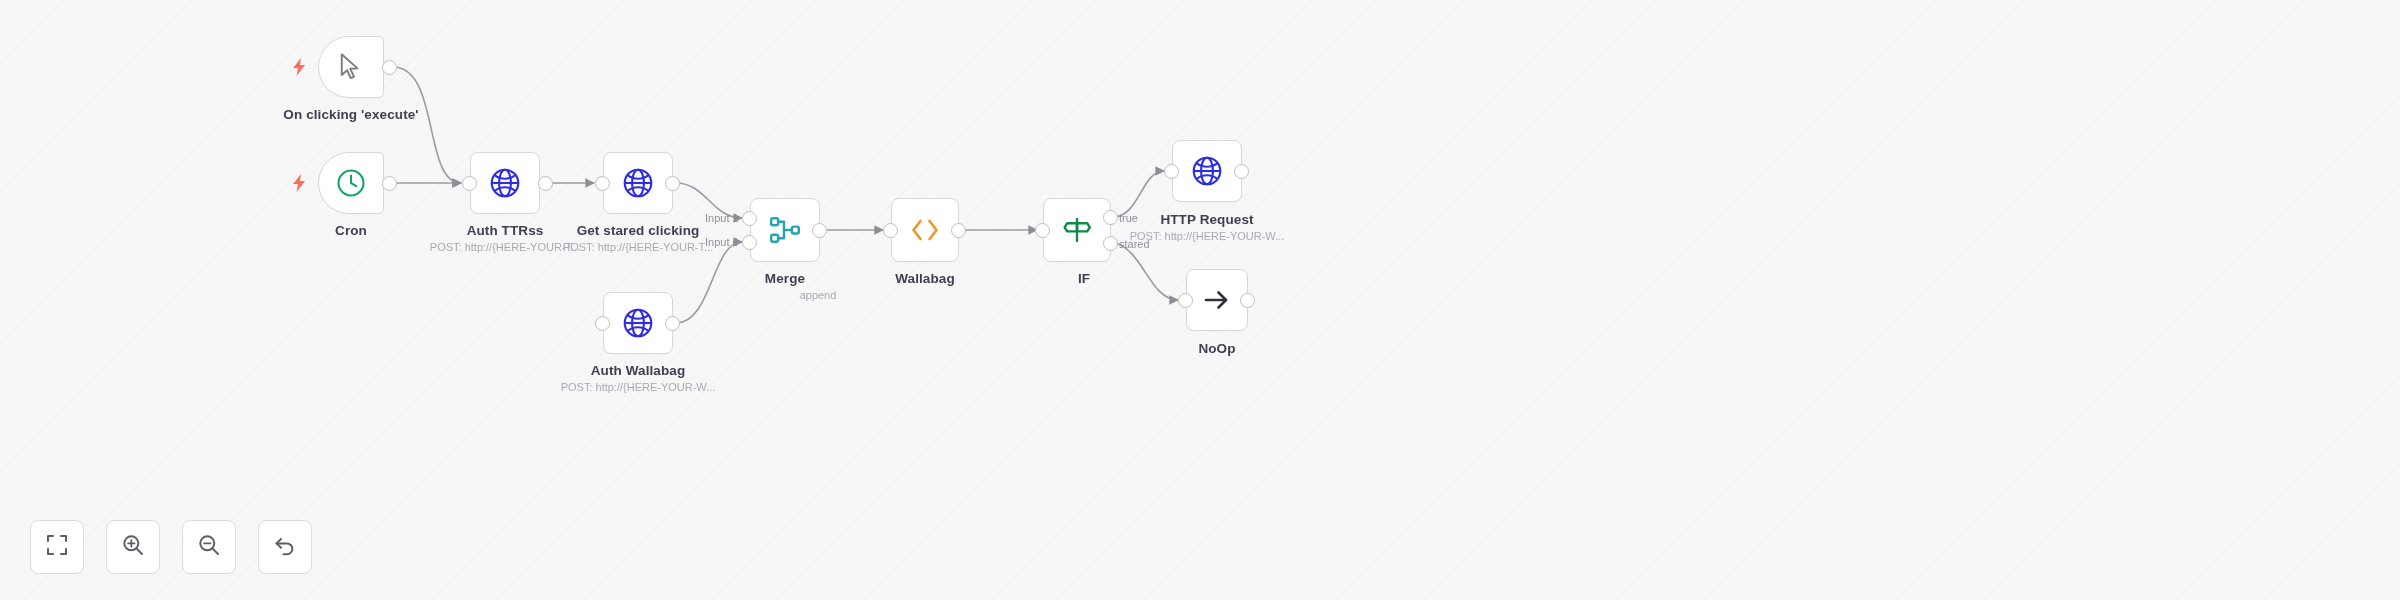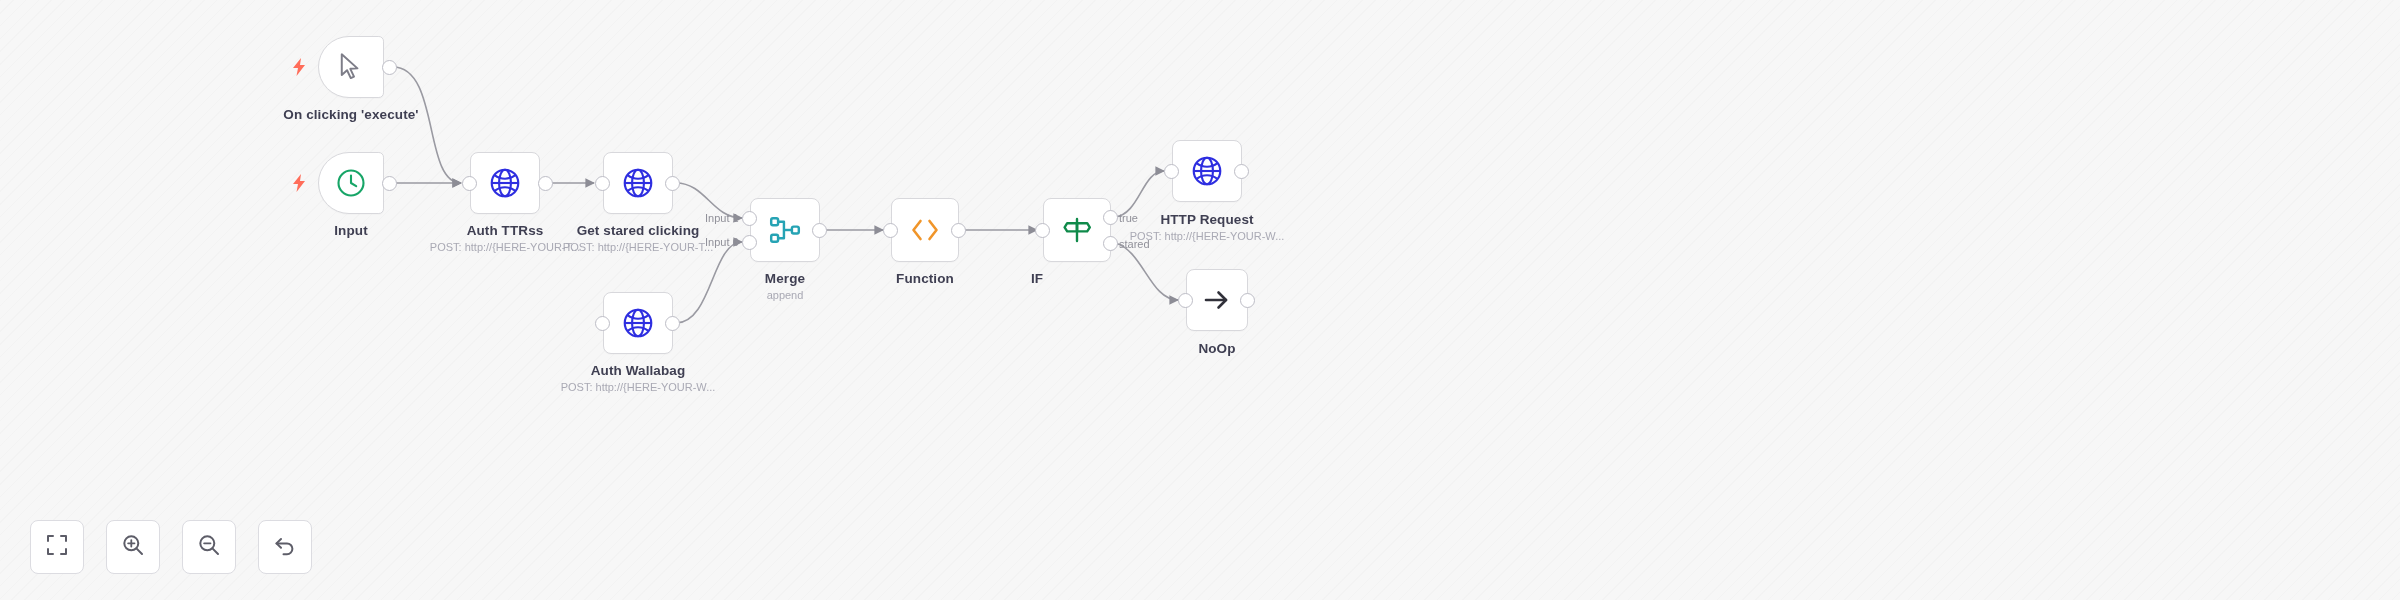--- a/index.html
+++ b/index.html
@@ -157,21 +157,21 @@
   </div>
   <div class="node trigger" style="left:318px; top:152px; width:66px; height:62px;">
     <span class="node-icon">
       <svg width="32" height="32" viewBox="0 0 32 32">
         <circle cx="16" cy="16" r="12.5" fill="none" stroke="#17a567" stroke-width="2.1"></circle>
         <path d="M16 8.5 L16 16 L21.2 19.2" fill="none" stroke="#17a567" stroke-width="2.1" stroke-linecap="round" stroke-linejoin="round"></path>
       </svg>
     </span>
   </div>
   <div class="ep" style="left:382px; top:176px;"></div>
-  <div class="node-label" style="left:256px; top:223px; width:190px;">Input</div>
+  <div class="node-label" style="left:256px; top:223px; width:190px;">Cron</div>
 
   <div class="node" style="left:470px; top:152px; width:70px; height:62px;">
     <span class="node-icon">
       <svg width="34" height="34" viewBox="0 0 32 32">
         <circle cx="16" cy="16" r="12.5" fill="none" stroke="#2e2ee0" stroke-width="2"></circle>
         <ellipse cx="16" cy="16" rx="5.6" ry="12.5" fill="none" stroke="#2e2ee0" stroke-width="2"></ellipse>
         <line x1="3.5" y1="16" x2="28.5" y2="16" stroke="#2e2ee0" stroke-width="2"></line>
         <path d="M6.2 8.6 A 16 16 0 0 0 25.8 8.6" fill="none" stroke="#2e2ee0" stroke-width="2"></path>
         <path d="M6.2 23.4 A 16 16 0 0 1 25.8 23.4" fill="none" stroke="#2e2ee0" stroke-width="2"></path>
       </svg>
@@ -224,49 +224,49 @@
         <line x1="15" y1="16" x2="22.5" y2="16" stroke="#26a3b4" stroke-width="2.3"></line>
       </svg>
     </span>
   </div>
   <div class="ep" style="left:742px; top:211px;"></div>
   <div class="ep" style="left:742px; top:235px;"></div>
   <div class="ep" style="left:812px; top:223px;"></div>
   <div class="port-label" style="left:705px; top:212px;">Input 1</div>
   <div class="port-label" style="left:705px; top:236px;">Input 6</div>
   <div class="node-label" style="left:695px; top:271px; width:180px;">Merge</div>
-  <div class="node-sub" style="left:695px; top:289px; width:180px;">append</div>
+  <div class="node-sub" style="left:728px; top:289px; width:180px;">append</div>
 
   <div class="node" style="left:891px; top:198px; width:68px; height:64px;">
     <span class="node-icon">
       <svg width="34" height="30" viewBox="0 0 34 28">
         <path d="M12.5 5 L5.5 14 L12.5 23" fill="none" stroke="#f0952a" stroke-width="2.6" stroke-linecap="round" stroke-linejoin="round"></path>
         <path d="M21.5 5 L28.5 14 L21.5 23" fill="none" stroke="#f0952a" stroke-width="2.6" stroke-linecap="round" stroke-linejoin="round"></path>
       </svg>
     </span>
   </div>
   <div class="ep" style="left:883px; top:223px;"></div>
   <div class="ep" style="left:951px; top:223px;"></div>
-  <div class="node-label" style="left:835px; top:271px; width:180px;">Function</div>
+  <div class="node-label" style="left:835px; top:271px; width:180px;">Wallabag</div>
 
   <div class="node" style="left:1043px; top:198px; width:68px; height:64px;">
     <span class="node-icon">
       <svg width="32" height="32" viewBox="0 0 32 32">
         <line x1="16" y1="5" x2="16" y2="27" stroke="#0f8a4a" stroke-width="2.4" stroke-linecap="round"></line>
         <path d="M16 9.2 L26.2 9.2 L28.8 13.3 L26.2 17.4 L16 17.4 Z" fill="none" stroke="#0f8a4a" stroke-width="2.4" stroke-linejoin="round"></path>
         <path d="M16 9.2 L6.2 9.2 L3.6 13.3 L6.2 17.4 L16 17.4 Z" fill="none" stroke="#0f8a4a" stroke-width="2.4" stroke-linejoin="round"></path>
       </svg>
     </span>
   </div>
   <div class="ep" style="left:1035px; top:223px;"></div>
   <div class="ep" style="left:1103px; top:210px;"></div>
   <div class="ep" style="left:1103px; top:236px;"></div>
   <div class="port-label" style="left:1119px; top:212px;">true</div>
   <div class="port-label" style="left:1119px; top:238px;">stared</div>
-  <div class="node-label" style="left:947px; top:271px; width:180px;">IF</div>
+  <div class="node-label" style="left:994px; top:271px; width:180px;">IF</div>
 
   <div class="node" style="left:1172px; top:140px; width:70px; height:62px;">
     <span class="node-icon">
       <svg width="34" height="34" viewBox="0 0 32 32">
         <circle cx="16" cy="16" r="12.5" fill="none" stroke="#2e2ee0" stroke-width="2"></circle>
         <ellipse cx="16" cy="16" rx="5.6" ry="12.5" fill="none" stroke="#2e2ee0" stroke-width="2"></ellipse>
         <line x1="3.5" y1="16" x2="28.5" y2="16" stroke="#2e2ee0" stroke-width="2"></line>
         <path d="M6.2 8.6 A 16 16 0 0 0 25.8 8.6" fill="none" stroke="#2e2ee0" stroke-width="2"></path>
         <path d="M6.2 23.4 A 16 16 0 0 1 25.8 23.4" fill="none" stroke="#2e2ee0" stroke-width="2"></path>
       </svg>

